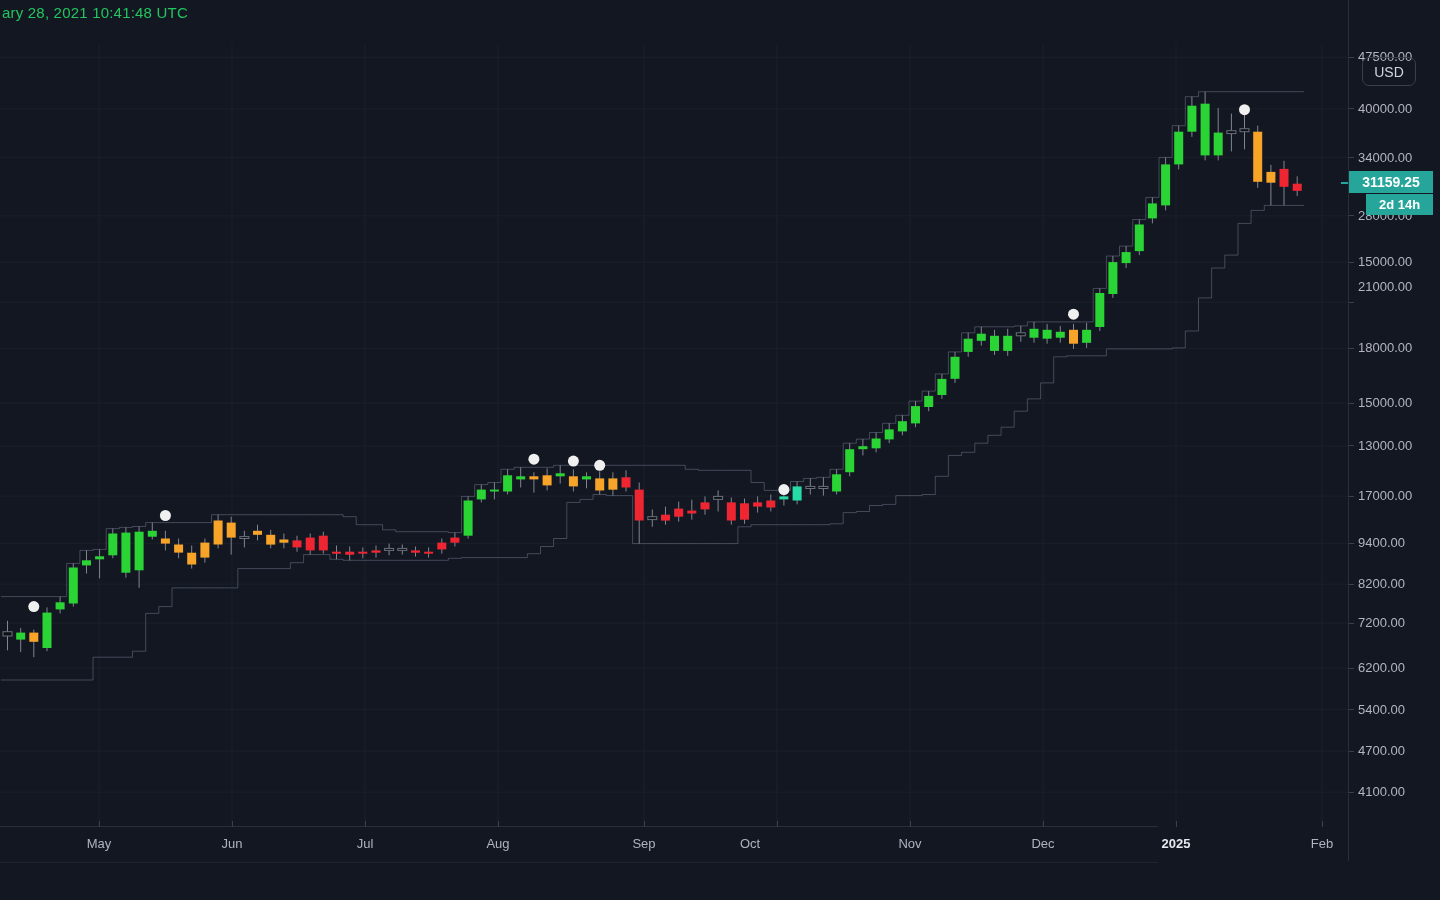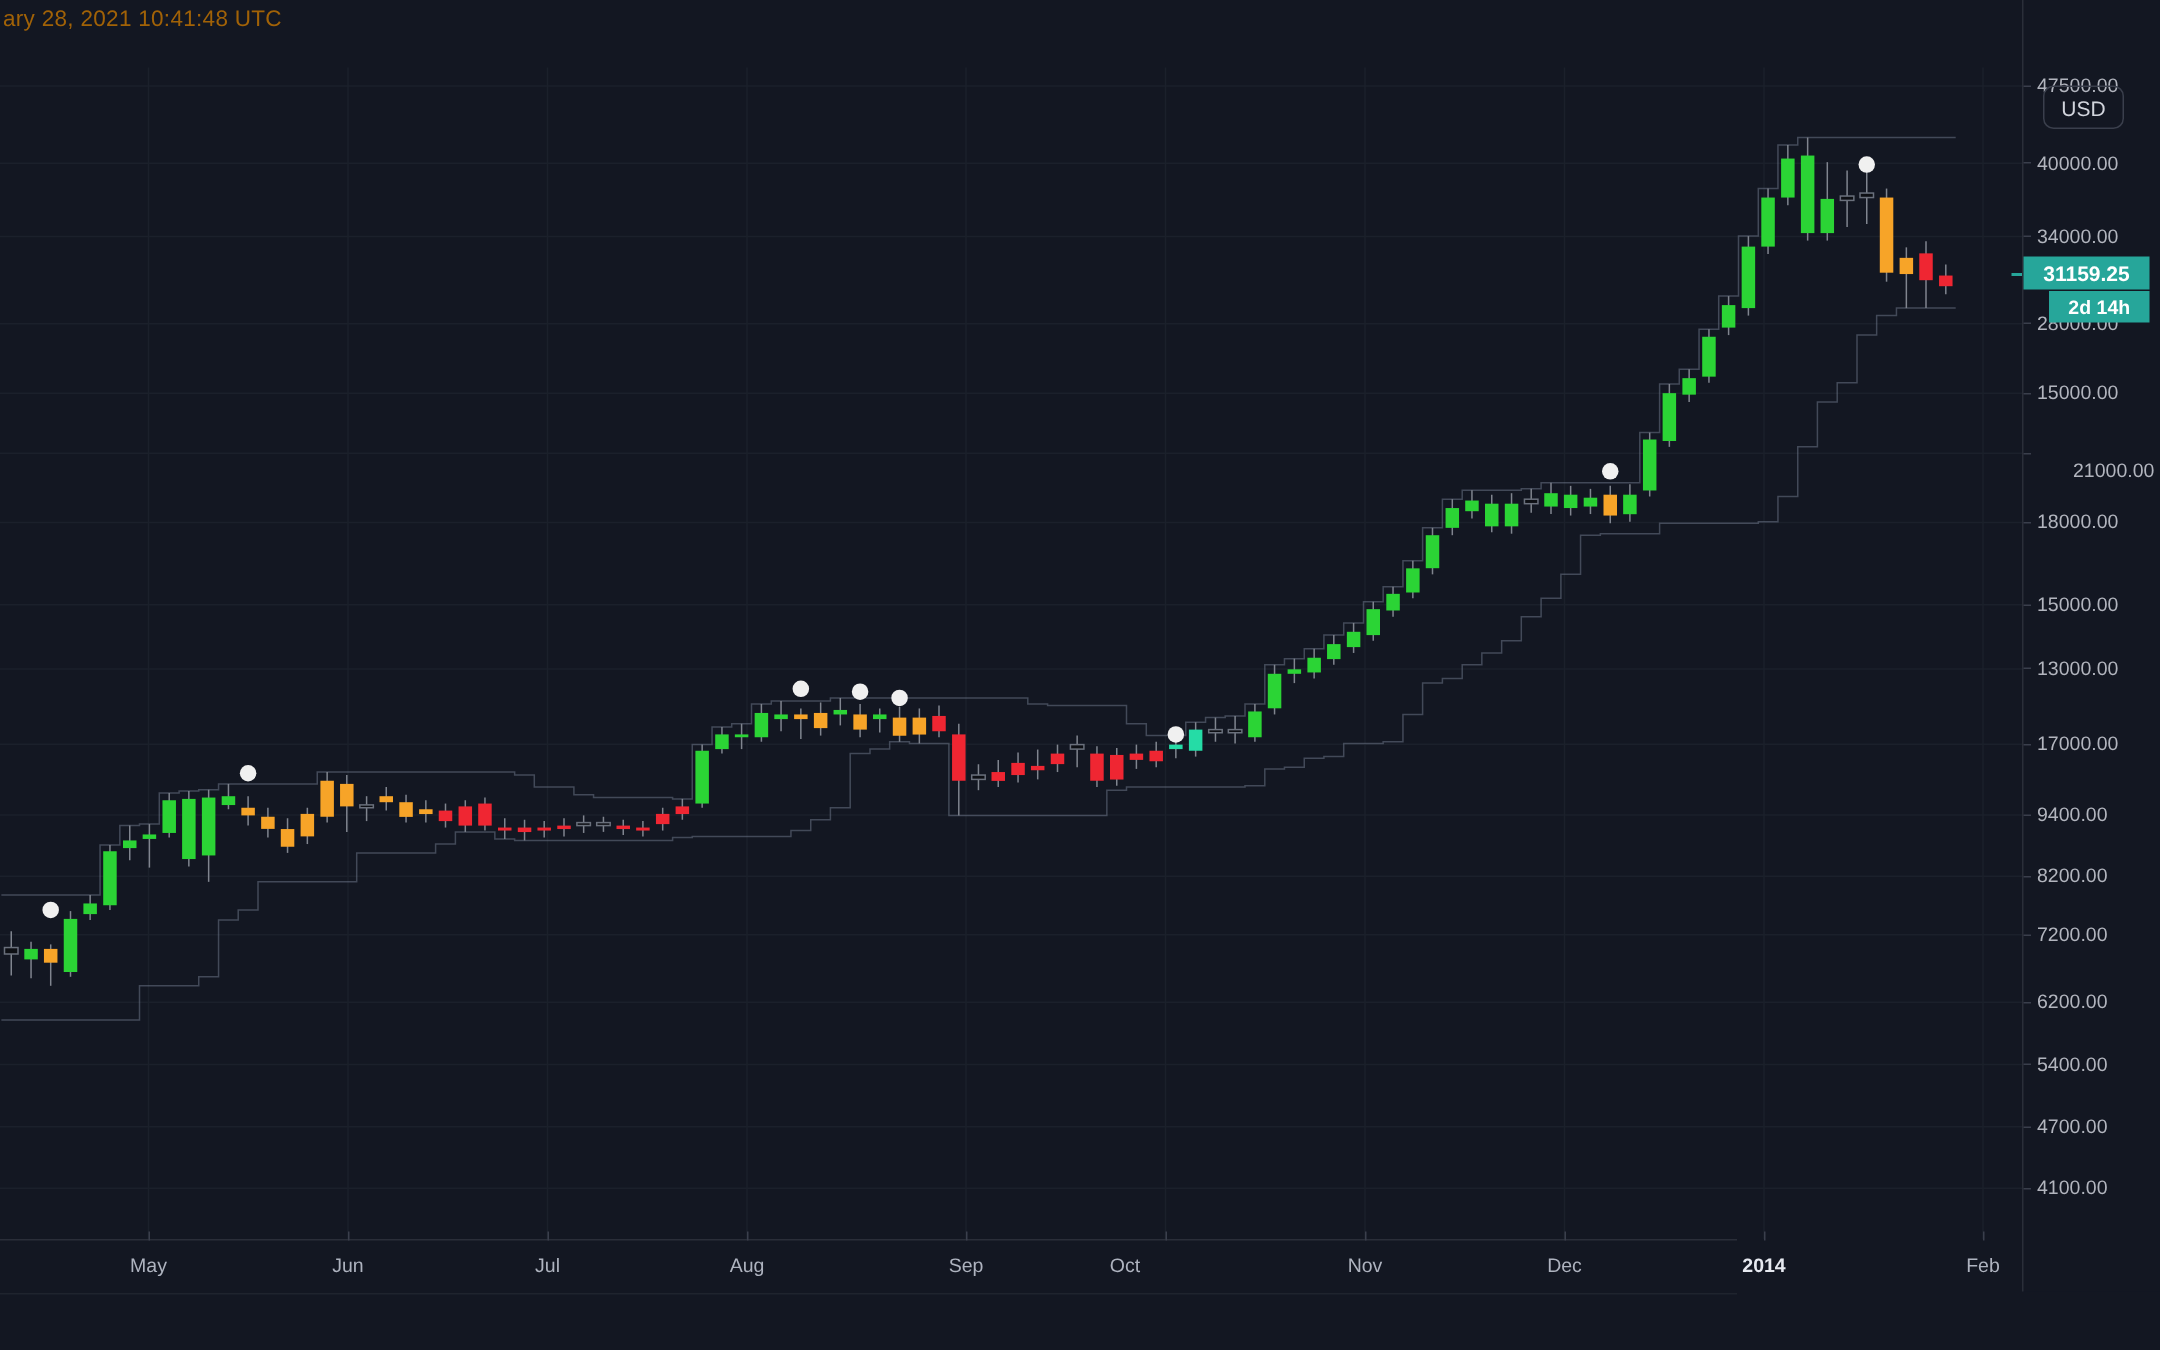--- a/index.html
+++ b/index.html
@@ -1,21 +1,21 @@
 <!DOCTYPE html>
 <html><head>
 <meta charset="utf-8">
 <style>
   html,body{margin:0;padding:0;background:#131722;width:1440px;height:900px;overflow:hidden;
     font-family:"Liberation Sans",sans-serif;-webkit-font-smoothing:antialiased;}
   #root{position:relative;width:1440px;height:900px;background:#131722;}
   #plot-svg{position:absolute;left:0;top:0;}
   
   #header{position:absolute;left:2px;top:4px;z-index:6;line-height:1.25;}
-  #date-line{font-size:15px;color:#a16207;letter-spacing:.2px;}
+  #date-line{font-size:15px;color:#22c55e;letter-spacing:.2px;}
   #ohlc-line{font-size:15px;margin-top:2px;}
   #ohlc-line .lab{color:#e8eaf2;font-weight:bold;}
   #ohlc-line .val{color:#3fa79c;}
   #ohlc-line .pre{color:#d8dce6;}
   #ohlc-line span{margin-right:2px;}
   #ohlc-line .grp{margin-right:9px;}
   
   #price-axis{position:absolute;left:1348px;top:0;width:92px;height:861px;background:#131722;
     border-left:1px solid #2a2e39;z-index:4;}
   .ptick{position:absolute;left:9px;font-size:13px;color:#b2b5be;white-space:nowrap;}
@@ -300,21 +300,21 @@
       <div class="ptick" style="top: 49px;">47500.00</div>
       <div class="pdash" style="top: 108px;"></div>
       <div class="ptick" style="top: 101px;">40000.00</div>
       <div class="pdash" style="top: 157px;"></div>
       <div class="ptick" style="top: 150px;">34000.00</div>
       <div class="pdash" style="top: 215px;"></div>
       <div class="ptick" style="top: 208px;">28000.00</div>
       <div class="pdash" style="top: 262px;"></div>
       <div class="ptick" style="top: 254px;">15000.00</div>
       <div class="pdash" style="top: 302px;"></div>
-      <div class="ptick" style="top: 306px; margin-left: 24px;">21000.00</div>
+      <div class="ptick" style="top: 279px;">21000.00</div>
       <div class="pdash" style="top: 348px;"></div>
       <div class="ptick" style="top: 340px;">18000.00</div>
       <div class="pdash" style="top: 403px;"></div>
       <div class="ptick" style="top: 395px;">15000.00</div>
       <div class="pdash" style="top: 445px;"></div>
       <div class="ptick" style="top: 438px;">13000.00</div>
       <div class="pdash" style="top: 496px;"></div>
       <div class="ptick" style="top: 488px;">17000.00</div>
       <div class="pdash" style="top: 543px;"></div>
       <div class="ptick" style="top: 535px;">9400.00</div>
@@ -345,18 +345,18 @@
       <div class="mtick" style="left: 498px;">Aug</div>
       <div class="mdash" style="left: 644px;"></div>
       <div class="mtick" style="left: 644px;">Sep</div>
       <div class="mdash" style="left: 777px;"></div>
       <div class="mtick" style="left: 750px;">Oct</div>
       <div class="mdash" style="left: 910px;"></div>
       <div class="mtick" style="left: 910px;">Nov</div>
       <div class="mdash" style="left: 1043px;"></div>
       <div class="mtick" style="left: 1043px;">Dec</div>
       <div class="mdash" style="left: 1176px;"></div>
-      <div class="mtick bold" style="left: 1176px;">2014</div>
+      <div class="mtick bold" style="left: 1176px;">2025</div>
       <div class="mdash" style="left: 1322px;"></div>
       <div class="mtick" style="left: 1322px;">Feb</div>
     </div>
   <div id="bottom-strip"></div>
 </div>
 
 </body></html>

